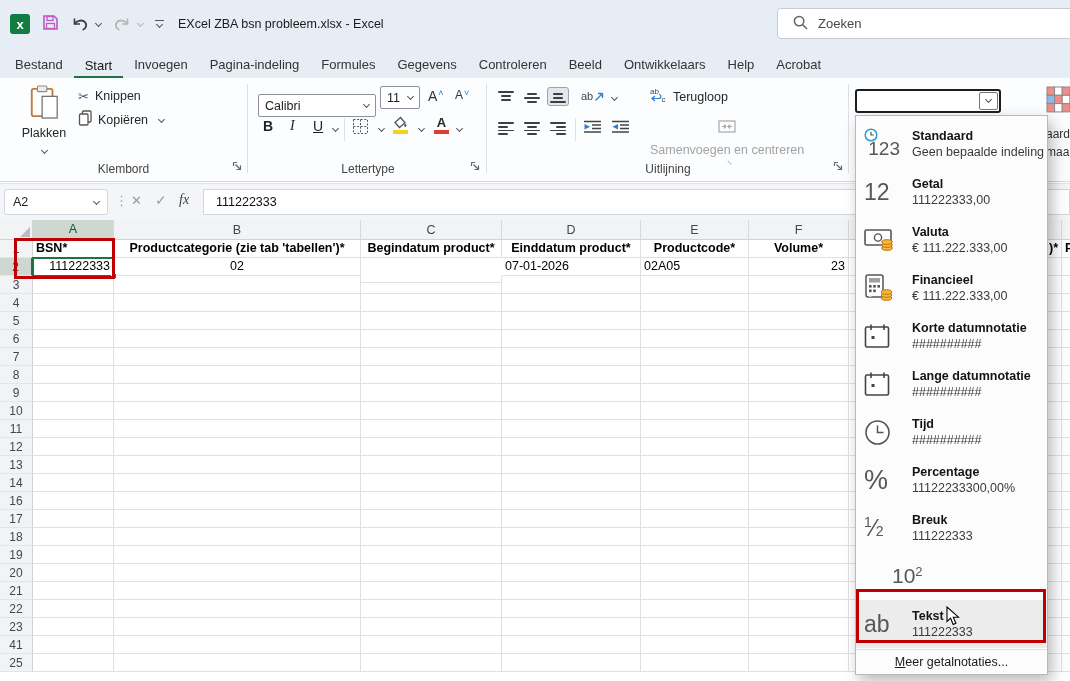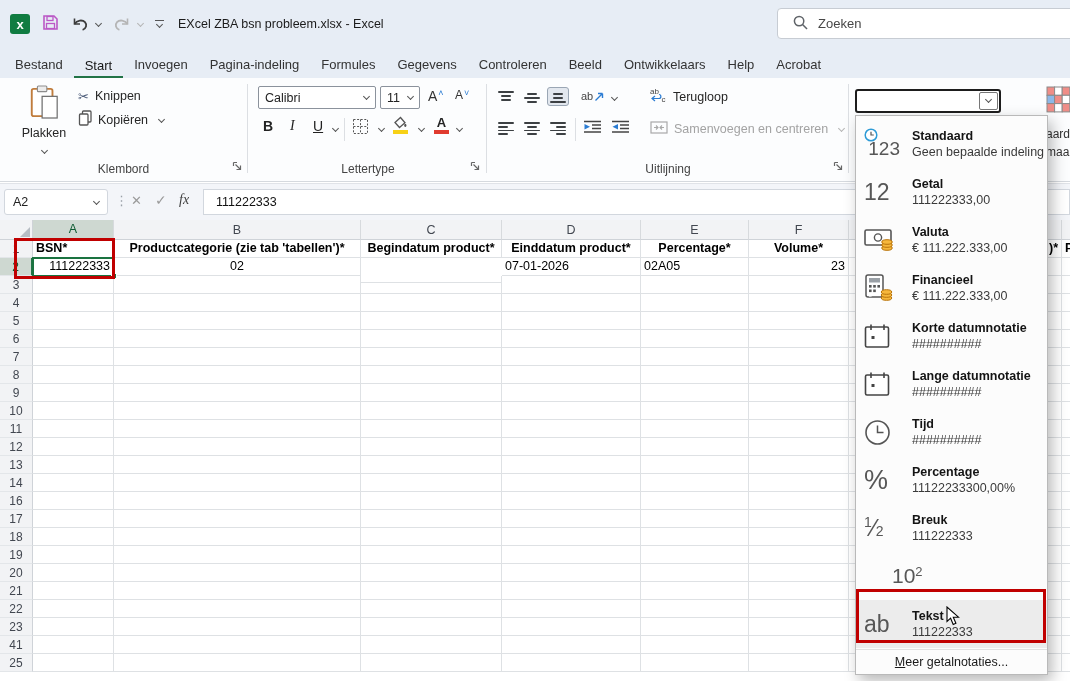--- a/index.html
+++ b/index.html
@@ -180,21 +180,21 @@
           </svg></span>
       <span class="rlbl">Kopiëren</span>
       <span class="chv"></span>
     </div>
     <div class="gcap" style="left:0;width:247px;">Klembord</div>
     <span class="launch" style="left:232px;"><svg width="10" height="10" viewBox="0 0 10 10">
           <path d="M1.5 1.5 H5 M1.5 1.5 V5 M3.5 3.5 L8.5 8.5 M8.5 4.5 V8.5 H4.5" fill="none" stroke="#666" stroke-width="1.2"></path>
         </svg></span>
     <div class="vsep" style="left:247px;"></div>
 
-    <div class="combo" style="left:258px;top:8px;width:118px;">
+    <div class="combo" style="left:258px;top:16px;width:118px;">
       <span>Calibri</span>
         <span class="chv"></span>
     </div>
     <div class="combo" style="left:380px;top:8px;width:40px;">
       <span>11</span>
         <span class="chv"></span>
     </div>
     <span class="fgrow" style="position:absolute;left:428px;top:10px;">A<span class="car">˄</span></span>
     <span class="fgrow" style="position:absolute;left:455px;top:10px;font-size:12px;">A<span class="car">˅</span></span>
     <span class="btxt" style="position:absolute;left:263px;top:40px;font-weight:bold;">B</span>
@@ -288,21 +288,21 @@
         </svg></span>
     <div class="rrow" style="left:650px;top:9px;">
       <span><svg width="17" height="16" viewBox="0 0 17 16">
             <text x="0" y="7" font-size="8" fill="#444">ab</text>
             <text x="11.5" y="15" font-size="8" fill="#444">c</text>
             <path d="M2 11.5 H9 C11.5 11.5 11.5 7.5 9 7.5" fill="none" stroke="#2b7cd3" stroke-width="1.2"></path>
             <path d="M5 9 L2 11.5 L5 14" fill="none" stroke="#2b7cd3" stroke-width="1.2"></path>
           </svg></span>
       <span class="rlbl">Terugloop</span>
     </div>
-    <div class="rrow" style="left:650px;top:41px;">
+    <div class="rrow" style="left:650px;top:41px;flex-direction:column;">
       <span><svg width="18" height="13" viewBox="0 0 18 13">
             <rect x="1" y="1" width="16" height="11" fill="none" stroke="#a8a8a8" stroke-width="1.2"></rect>
             <path d="M4 6.5 H8 M14 6.5 H10 M6 4.5 L8 6.5 L6 8.5 M12 4.5 L10 6.5 L12 8.5" fill="none" stroke="#a8a8a8" stroke-width="1.1"></path>
           </svg></span>
       <span class="rlbl dis">Samenvoegen en centreren</span>
       <span class="chv dis"></span>
     </div>
     <div class="gcap" style="left:488px;width:360px;">Uitlijning</div>
     <span class="launch" style="left:833px;"><svg width="10" height="10" viewBox="0 0 10 10">
           <path d="M1.5 1.5 H5 M1.5 1.5 V5 M3.5 3.5 L8.5 8.5 M8.5 4.5 V8.5 H4.5" fill="none" stroke="#666" stroke-width="1.2"></path>
@@ -363,21 +363,21 @@
         <div class="colhdr" style="width: 213px;">G</div>
         <div class="colhdr" style="width: 60px;">H</div>
       </div>
     <div>
         <div class="grow">
           <div class="rowhdr">1</div>
           <div class="cell bold" style="width: 81px; text-align: left;">BSN*</div>
           <div class="cell bold" style="width: 247px; text-align: center;">Productcategorie (zie tab 'tabellen')*</div>
           <div class="cell bold" style="width: 141px; text-align: center;">Begindatum product*</div>
           <div class="cell bold" style="width: 139px; text-align: center;">Einddatum product*</div>
-          <div class="cell bold" style="width: 108px; text-align: center;">Percentage*</div>
+          <div class="cell bold" style="width: 108px; text-align: center;">Productcode*</div>
           <div class="cell bold" style="width: 100px; text-align: center;">Volume*</div>
           <div class="cell bold" style="width: 213px; text-align: right;">)*</div>
           <div class="cell bold" style="width: 60px; text-align: left;">P</div>
         </div>
         <div class="grow">
           <div class="rowhdr sel">2</div>
           <div class="cell" style="width: 81px; text-align: right;">111222333</div>
           <div class="cell" style="width: 247px; text-align: center;">02</div>
           <div class="cell" style="width: 141px; text-align: center; margin-top: 24px;">01-01-2026</div>
           <div class="cell" style="width: 139px; text-align: left;">07-01-2026</div>

